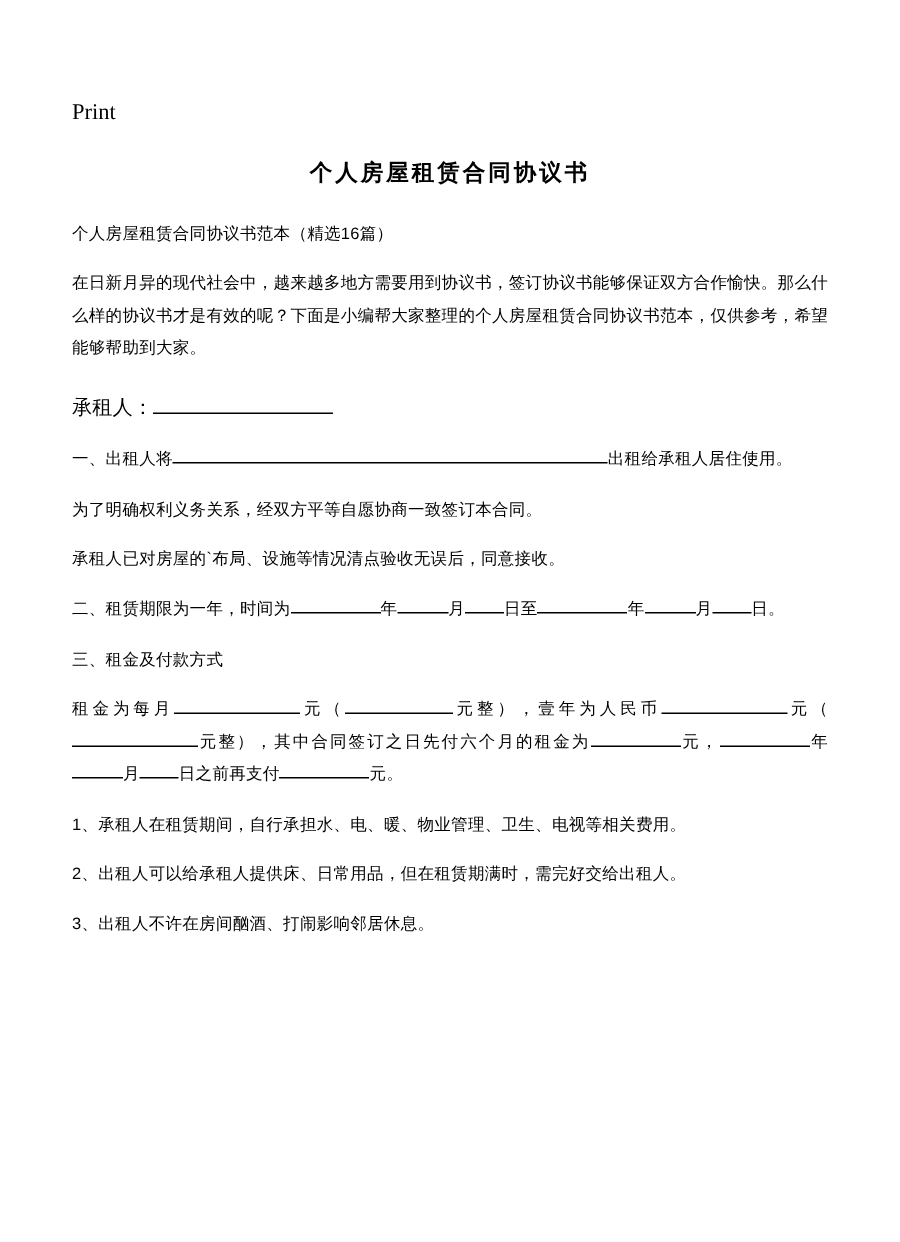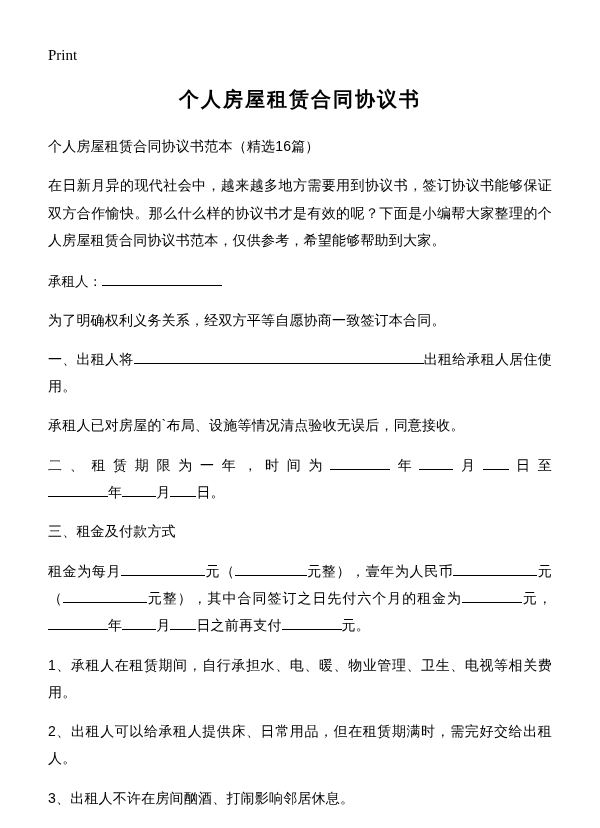--- a/index.html
+++ b/index.html
@@ -12,41 +12,41 @@
     height: 828px;
     font-family: "Liberation Sans", "DejaVu Sans", sans-serif;
     color: #000000;
     overflow: hidden;
   }
   .page {
     position: relative;
     width: 600px;
     height: 656px;
     box-sizing: border-box;
-    padding: 46px 48px 0 48px;
+    padding: 66px 48px 0 48px;
   }
   .print-link {
     font-family: "Liberation Serif", "DejaVu Serif", serif;
     font-size: 15px;
     color: #000;
     line-height: 1;
     margin: 0 0 22px 0;
     display: inline-block;
     cursor: pointer;
   }
   h1.doc-title {
-    font-size: 20px;
+    font-size: 15px;
     font-weight: bold;
     text-align: center;
     letter-spacing: 2px;
     margin: 0 0 20px 0;
     line-height: 1.4;
   }
   p.para {
-    font-size: 14px;
+    font-size: 11px;
     line-height: 1.95;
     margin: 0 0 12px 0;
     text-align: justify;
     letter-spacing: 0.2px;
   }
   p.intro {
     margin-bottom: 14px;
   }
   h2.sec-title {
     font-size: 14.5px;
@@ -87,25 +87,25 @@
   <p class="para">个人房屋租赁合同协议书范本（精选16篇）</p>
 
   <p class="para intro">在日新月异的现代社会中，越来越多地方需要用到协议书，签订协议书能够保证双方合作愉快。那么什么样的协议书才是有效的呢？下面是小编帮大家整理的个人房屋租赁合同协议书范本，仅供参考，希望能够帮助到大家。</p>
 
 
 
   <div class="field-row">
     <span>承租人：</span><span class="blank-line u-short"></span>
   </div>
 
-  <p class="para">为了明确权利义务关系，经双方平等自愿协商一致签订本合同。</p>
-
   <p class="para">
     <span>一、出租人将</span><span class="blank-line u-lg"></span><span>出租给承租人居住使用。</span>
   </p>
+
+  <p class="para">为了明确权利义务关系，经双方平等自愿协商一致签订本合同。</p>
 
   <p class="para">承租人已对房屋的`布局、设施等情况清点验收无误后，同意接收。</p>
 
   <p class="para">
     <span>二、租赁期限为一年，时间为</span><span class="nowrap-seg"><span class="blank-line u-mid"></span><span>年</span><span class="blank-line u-sm"></span><span>月</span><span class="blank-line u-tiny"></span><span>日至</span></span><span class="nowrap-seg"><span class="blank-line u-mid"></span><span>年</span><span class="blank-line u-sm"></span><span>月</span><span class="blank-line u-tiny"></span><span>日。</span></span>
   </p>
 
   <p class="para">三、租金及付款方式</p>
 
   <p class="para">

